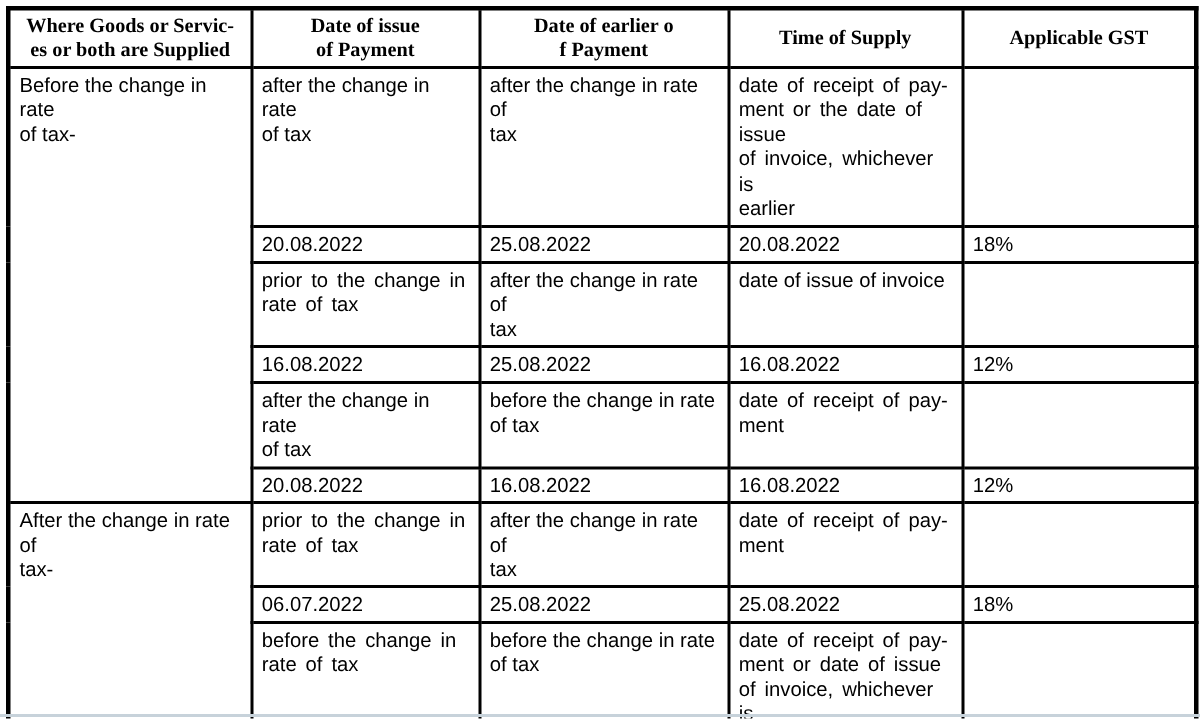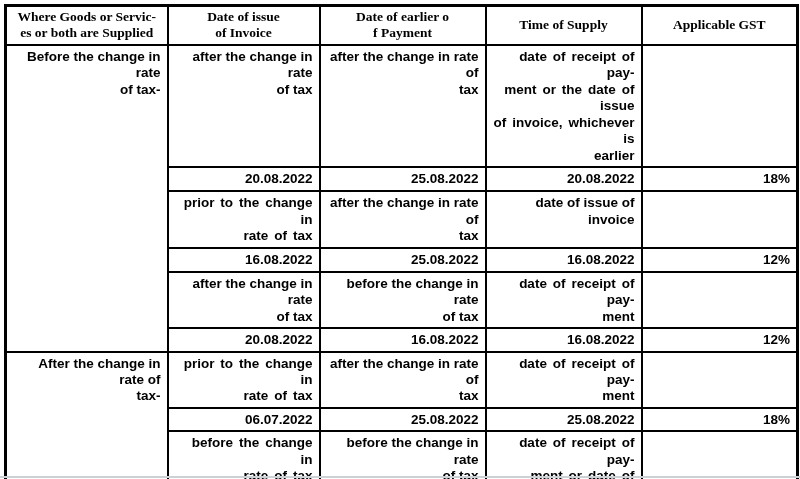--- a/index.html
+++ b/index.html
@@ -15,23 +15,22 @@
   table.gst th, table.gst td {
     border:2px solid #000;
     font-size:13.5px; line-height:1.22;
     white-space:pre-line; overflow:hidden;
   }
   table.gst th {
     font-weight:bold; text-align:center; vertical-align:middle;
     padding:2px 4px;
   }
   table.gst td {
-    vertical-align:top; text-align:right;
+    vertical-align:top; text-align:left;
     padding:3px 6px 2px 6px;
-    font-weight:bold;
   }
   td.grp { padding-top:4px; }
   
   .js { word-spacing:2.2px; }
   
   tr.hh  { height:34px;font-family:Liberation Serif, serif; }
   tr.h1  { height:65px; }
   tr.h2  { height:24px; }
   tr.h3  { height:36px; }
   tr.h4  { height:24px; }
@@ -54,21 +53,21 @@
         <col style="width:152px">
         <col style="width:166px">
         <col style="width:156px">
         <col style="width:156px">
     </colgroup>
     <thead>
       <tr class="hh">
         <th>Where Goods or Servic-
 es or both are Supplied</th>
         <th>Date of issue
-of Invoice</th>
+of Payment</th>
         <th>Date of earlier o
 f Payment</th>
         <th>Time of Supply</th>
         <th>Applicable GST</th>
       </tr>
     </thead>
     <tbody>
       <tr class="h1">
         <td class="grp" rowspan="6">Before the change in rate
 of tax-</td>

